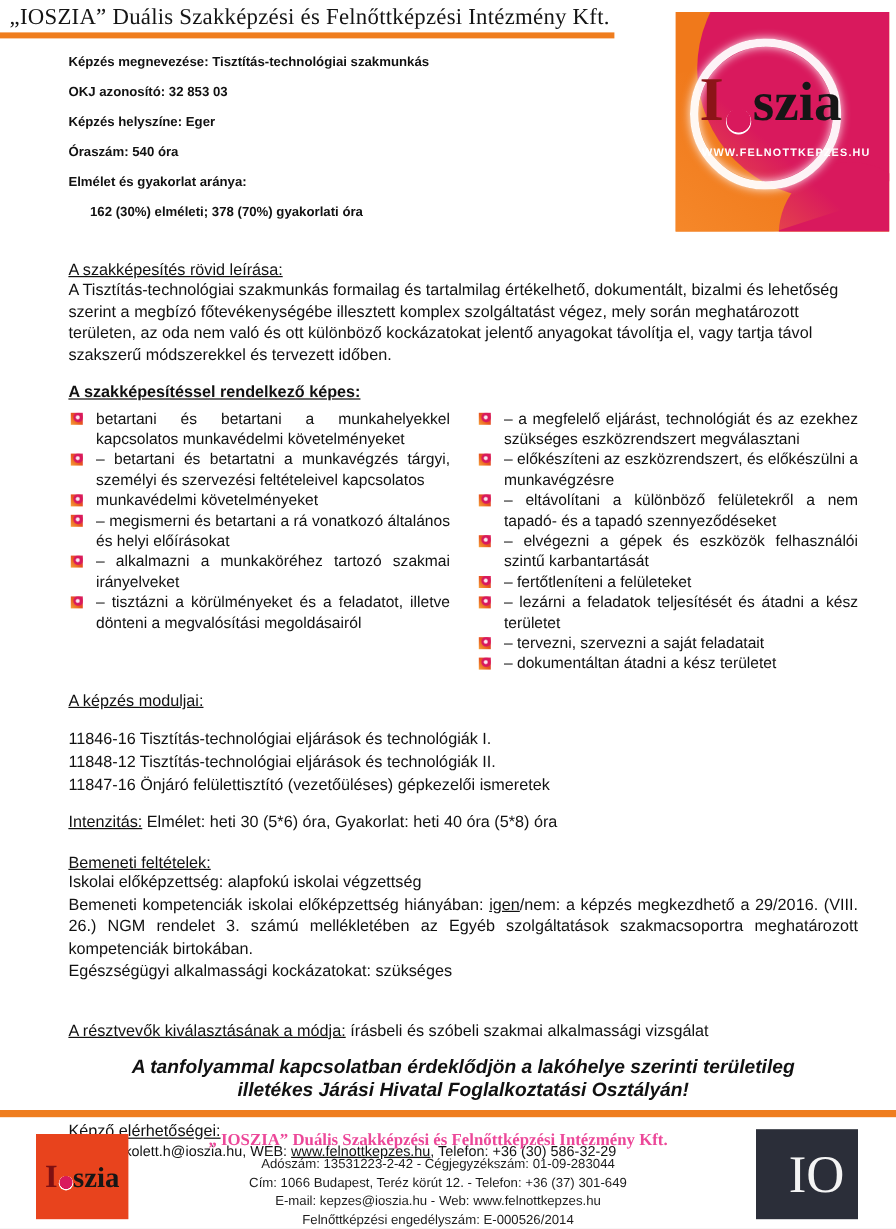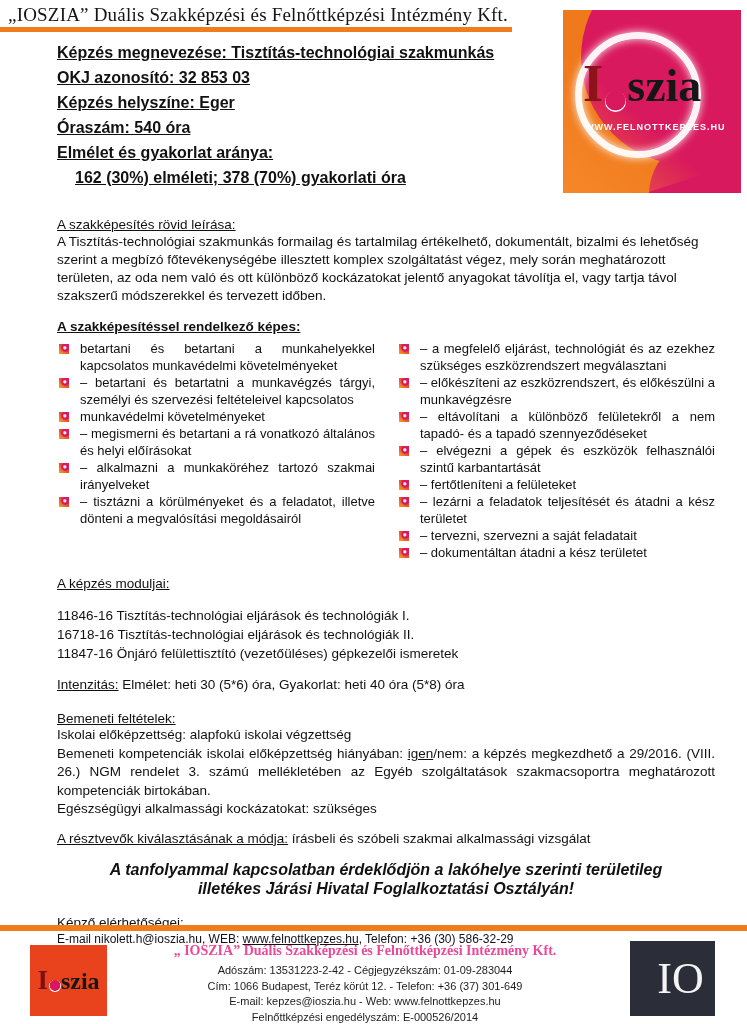--- a/index.html
+++ b/index.html
@@ -54,21 +54,21 @@
     margin:0 1px 4px 2px; align-self:flex-end;
   }
   .logo .rest { font-size:46px; color:#161616; }
   .logo .url {
     position:absolute; left:22px; top:112px;
     font-size:9px; font-weight:bold; color:#ffffff; letter-spacing:1px;
   }
 
   
   .content { position:absolute; left:57px; top:40px; width:658px; }
-  .course-block { font-size:16px; font-weight:bold; line-height:25px;text-decoration:underline; }
+  .course-block { font-size:11px; font-weight:bold; line-height:25px; }
   .course-hours { padding-left:18px; }
 
   .sec-heading {
     font-size:13.5px; text-decoration:underline; margin-top:0;
   }
   .desc-heading { margin-top:27px; }
   .desc-body { font-size:13.5px; line-height:18px; margin-top:1px; width:660px; }
 
   .comp-heading { margin-top:14px;font-weight:bold; }
   .columns { display:flex; gap:22px; margin-top:6px; }
@@ -88,21 +88,21 @@
 
   .inline-line { font-size:13.5px; }
   .intensity { margin-top:14px; }
   .inline-label { text-decoration:underline; }
 
   .entry-heading { margin-top:19px; }
   .entry-line { font-size:13.5px; line-height:18.5px; }
   .entry-just { text-align:justify; }
   .u { text-decoration:underline; }
 
-  .selection { margin-top:12px; }
+  .selection { margin-top:32px; }
 
   .notice {
     margin-top:14px; padding:0 28px;
     font-size:16px; font-weight:bold; font-style:italic;
     text-align:center; line-height:19px;
   }
 
   .contact-heading { margin-top:17px; }
   .contact-line { font-size:12px; line-height:18px; }
   .contact-line a { color:#111; }
@@ -255,21 +255,21 @@
             <span class="b-icon"></span>
             <span class="b-text">– dokumentáltan átadni a kész területet</span>
           </div>
         </div>
     </div>
 
     <div class="sec-heading modules-heading">A képzés moduljai:</div>
     <div class="modules-list">
 
     <div>11846-16 Tisztítás-technológiai eljárások és technológiák I.</div>
-        <div>16718-16 Tisztítás-technológiai eljárások és technológiák II.</div>
+        <div>11848-12 Tisztítás-technológiai eljárások és technológiák II.</div>
         <div>11847-16 Önjáró felülettisztító (vezetőüléses) gépkezelői ismeretek</div>
       </div>
 
     <div class="inline-line intensity">
       <span class="inline-label">Intenzitás:</span><span> Elmélet: heti 30 (5*6) óra, Gyakorlat: heti 40 óra (5*8) óra</span>
     </div>
 
     <div class="sec-heading entry-heading">Bemeneti feltételek:</div>
     <div class="entry-line">Iskolai előképzettség: alapfokú iskolai végzettség</div>
     <div class="entry-line entry-just">

